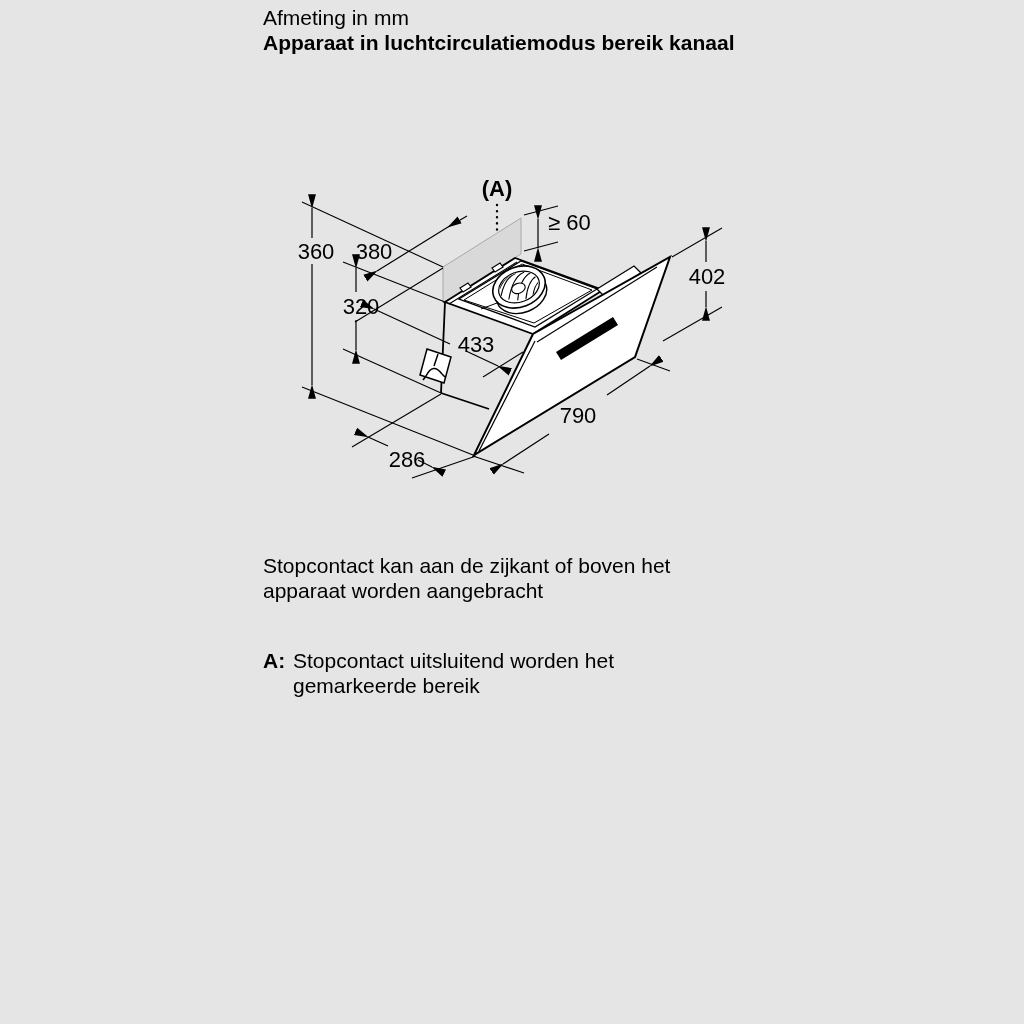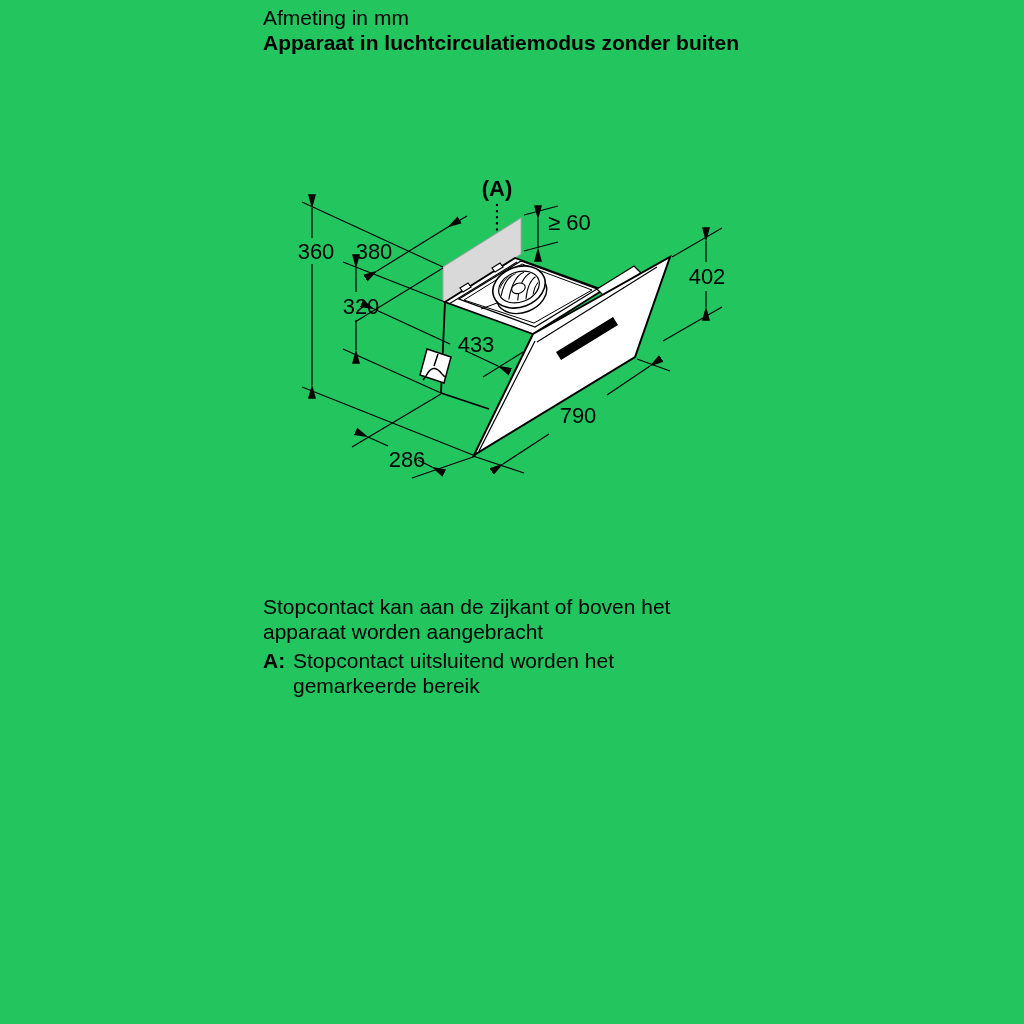--- a/index.html
+++ b/index.html
@@ -1,33 +1,33 @@
 <!DOCTYPE html>
 <html><head>
 <meta charset="utf-8">
 <style>
   html,body{margin:0;padding:0;background:#fff;}
-  .canvas{position:relative;width:1024px;height:1024px;background:#22c55e;overflow:hidden;
+  .canvas{position:relative;width:1024px;height:1024px;background:#e5e5e5;overflow:hidden;
           font-family:"Liberation Sans",sans-serif;color:#000;}
   .subtitle{position:absolute;left:263px;top:5px;font-size:21px;line-height:25px;}
   .title{position:absolute;left:263px;top:30px;font-size:21px;line-height:25px;font-weight:bold;width:490px;}
-  .para{position:absolute;left:263px;top:553px;font-size:21px;line-height:25px;width:480px;margin-top:41px;}
+  .para{position:absolute;left:263px;top:553px;font-size:21px;line-height:25px;width:480px;}
   .note{position:absolute;left:263px;top:648px;display:flex;font-size:21px;line-height:25px;}
   .note .lbl{font-weight:bold;width:30px;flex:0 0 30px;}
   .note .txt{width:360px;}
   svg text{font-family:"Liberation Sans",sans-serif;font-size:22px;fill:#000;}
   svg .bold{font-weight:bold;}
 </style>
 </head>
 <body>
 
 <div class="canvas">
 
   <div class="subtitle">Afmeting in mm</div>
-  <div class="title">Apparaat in luchtcirculatiemodus zonder buiten</div>
+  <div class="title">Apparaat in luchtcirculatiemodus bereik kanaal</div>
 
   <svg width="1024" height="1024" viewBox="0 0 1024 1024" style="position:absolute;left:0;top:0;">
     <defs>
       <marker id="arr" viewBox="0 0 12 8" refX="0.6" refY="4" markerWidth="12" markerHeight="8" orient="auto-start-reverse" markerUnits="strokeWidth">
         <path d="M0,4 L12,0.7 L12,7.3 Z" fill="#000"></path>
       </marker>
       <clipPath id="ventclip">
           <ellipse cx="0" cy="0" rx="20" ry="14"></ellipse>
         </clipPath>
     </defs>

